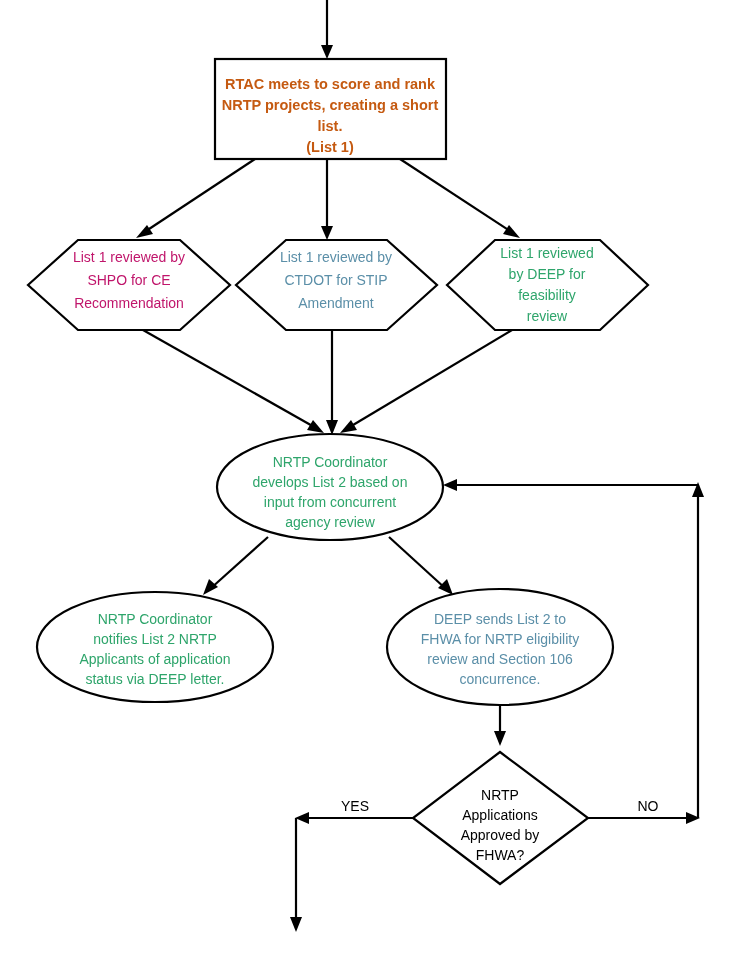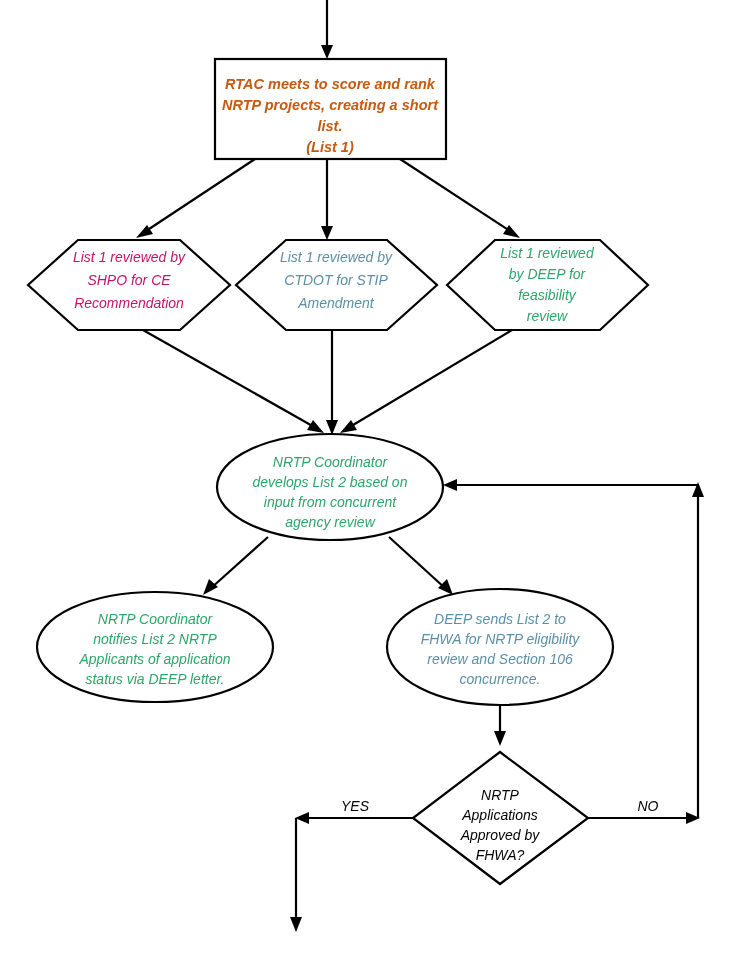--- a/index.html
+++ b/index.html
@@ -13,21 +13,20 @@
     position: relative;
     overflow: hidden;
     font-family: "Liberation Sans", sans-serif;
   }
   #flowchart-root {
     position: absolute;
     left: 0;
     top: 0;
     width: 680px;
     height: 955px;
-    font-style: italic;
   }
   svg.chart-svg {
     display: block;
     width: 732px;
     height: 955px;
   }
   .node-shape {
     fill: #ffffff;
     stroke: #000000;
     stroke-width: 2.2;

